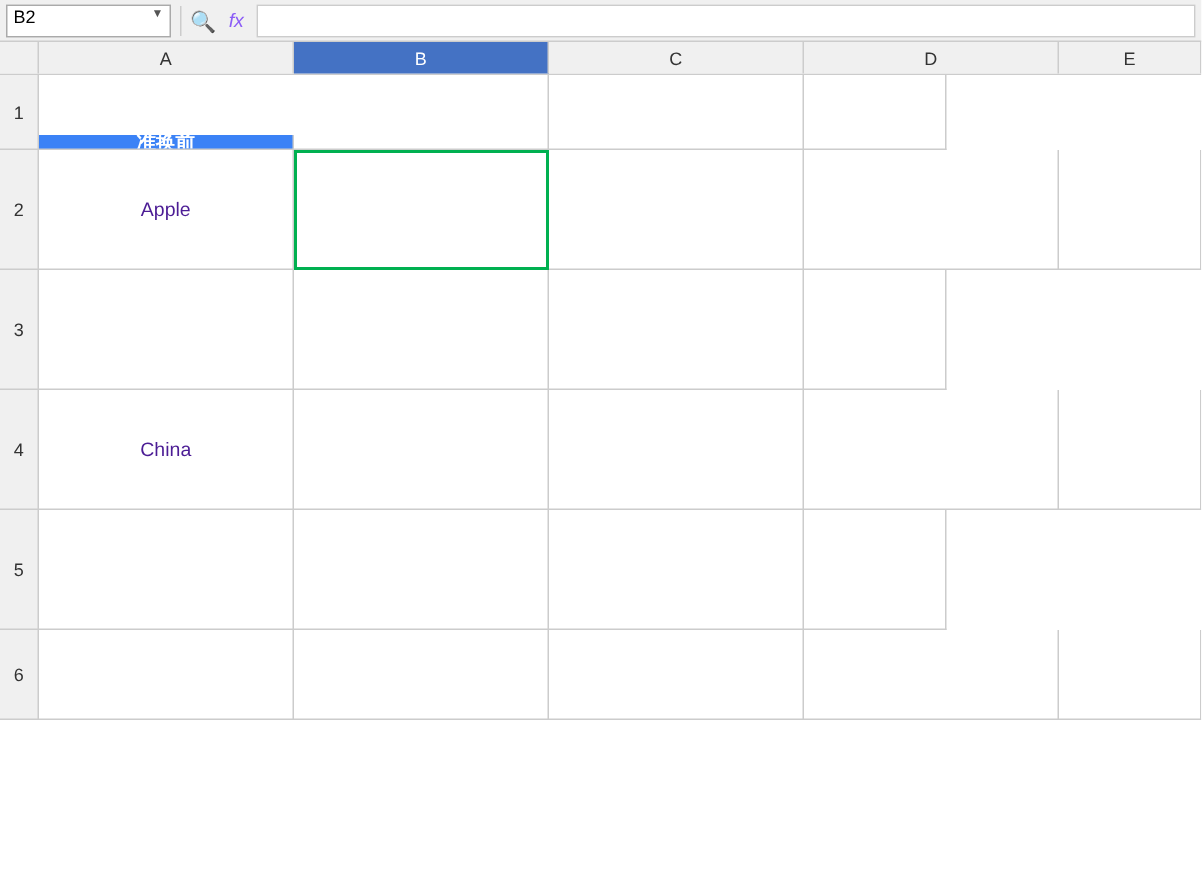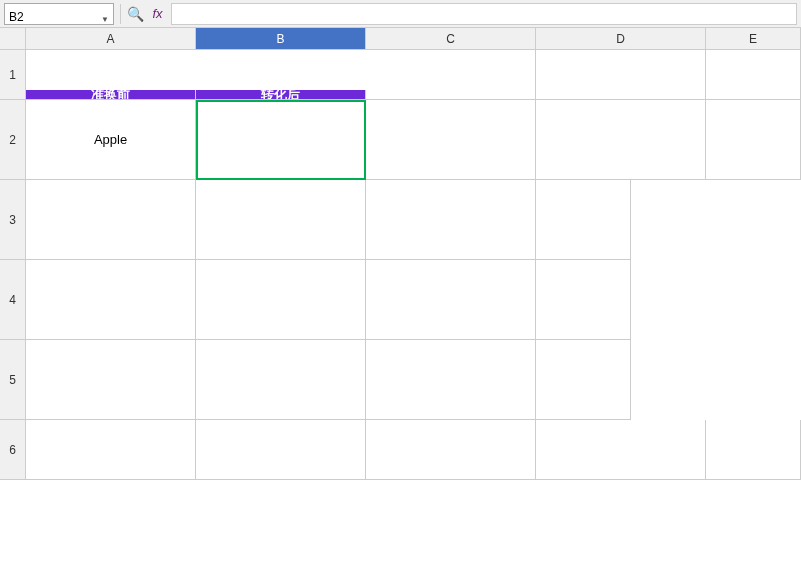--- a/index.html
+++ b/index.html
@@ -16,21 +16,21 @@
       gap: 4px;
     }
     .name-box {
       width: 110px;
       height: 22px;
       border: 1px solid #aaa;
       background: #fff;
       padding: 0 4px;
       font-size: 12px;
       display: flex;
-      align-items: flex-end;
+      align-items: flex-start;
       justify-content: space-between;
       gap: 15px;
     }
     .name-box-arrow {
       font-size: 8px;
       color: #555;
     }
     .formula-bar-divider {
       width: 1px;
       height: 20px;
@@ -38,21 +38,21 @@
       margin: 0 2px;
     }
     .zoom-icon {
       font-size: 14px;
       color: #555;
       cursor: pointer;
     }
     .fx-label {
       font-style: italic;
       font-size: 13px;
-      color: #701a75;
+      color: #8b5cf6;
       margin: 0 4px;
     }
     .formula-input {
       flex: 1;
       height: 22px;
       border: 1px solid #ccc;
       padding: 0 4px;
       font-size: 12px;
       background: #fff;
     }
@@ -112,26 +112,26 @@
       border-right: 1px solid #ccc;
       border-bottom: 1px solid #ccc;
     }
     .cell {
       display: flex;
       align-items: center;
       justify-content: center;
       border-right: 1px solid #ccc;
       border-bottom: 1px solid #ccc;
       font-size: 13px;
-      color: #000000;
+      color: #4c1d95;
       background: #fff;
       overflow: hidden;
     }
     .cell.header-cell {
-      background: #6d28d9;
+      background: #3b82f6;
       color: #fff;
       font-weight: bold;
       margin-top: 40px;
     }
     .cell.selected-cell {
       border: 2px solid #00b050;
       outline: none;
     }
 
     
@@ -178,21 +178,20 @@
     <div class="col-header col-c">C</div>
     <div class="col-header col-d">D</div>
     <div class="col-header col-e">E</div>
   </div>
 
   <div class="rows-container">
 
     <div class="spreadsheet-row row-1">
       <div class="row-num">1</div>
       <div class="cell col-a header-cell">准换前</div>
-      <div class="cell col-b header-cell">转化后</div>
       <div class="cell col-c"></div>
       <div class="cell col-d"></div>
       <div class="cell col-e"></div>
     </div>
 
     <div class="spreadsheet-row row-2">
       <div class="row-num">2</div>
       <div class="cell col-a">Apple</div>
       <div class="cell col-b selected-cell"></div>
       <div class="cell col-c"></div>
@@ -203,20 +202,21 @@
     <div class="spreadsheet-row row-3">
       <div class="row-num">3</div>
       <div class="cell col-b"></div>
       <div class="cell col-c"></div>
       <div class="cell col-d"></div>
       <div class="cell col-e"></div>
     </div>
 
     <div class="spreadsheet-row row-4">
       <div class="row-num">4</div>
+      <div class="cell col-a">China</div>
       <div class="cell col-b"></div>
       <div class="cell col-c"></div>
       <div class="cell col-d"></div>
       <div class="cell col-e"></div>
     </div>
 
     <div class="spreadsheet-row row-5">
       <div class="row-num">5</div>
       <div class="cell col-b"></div>
       <div class="cell col-c"></div>

